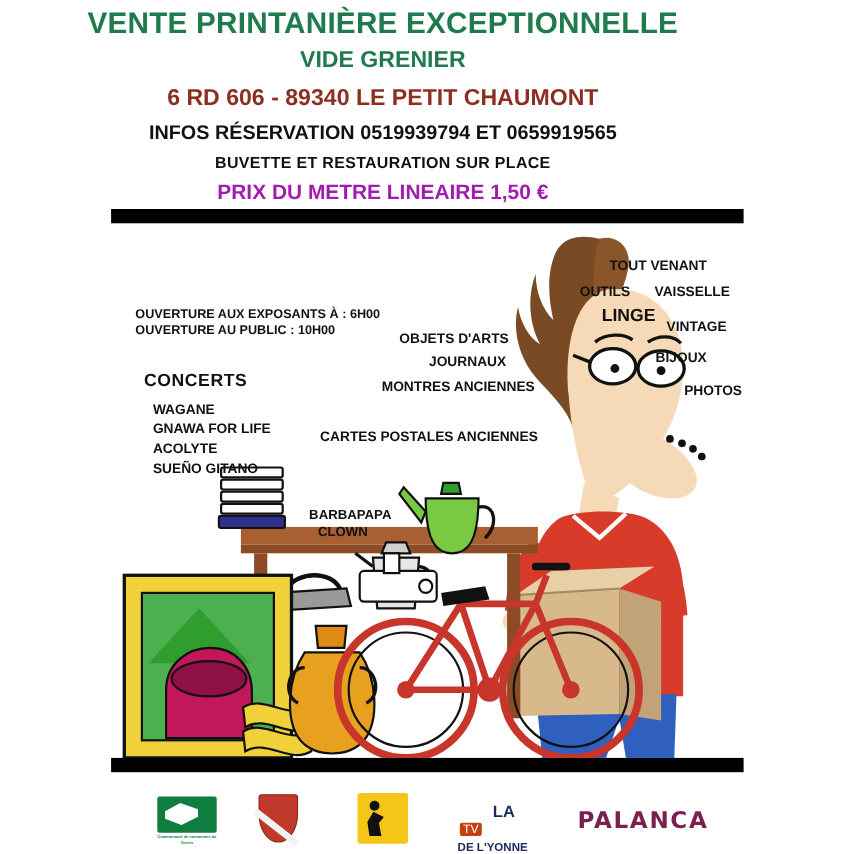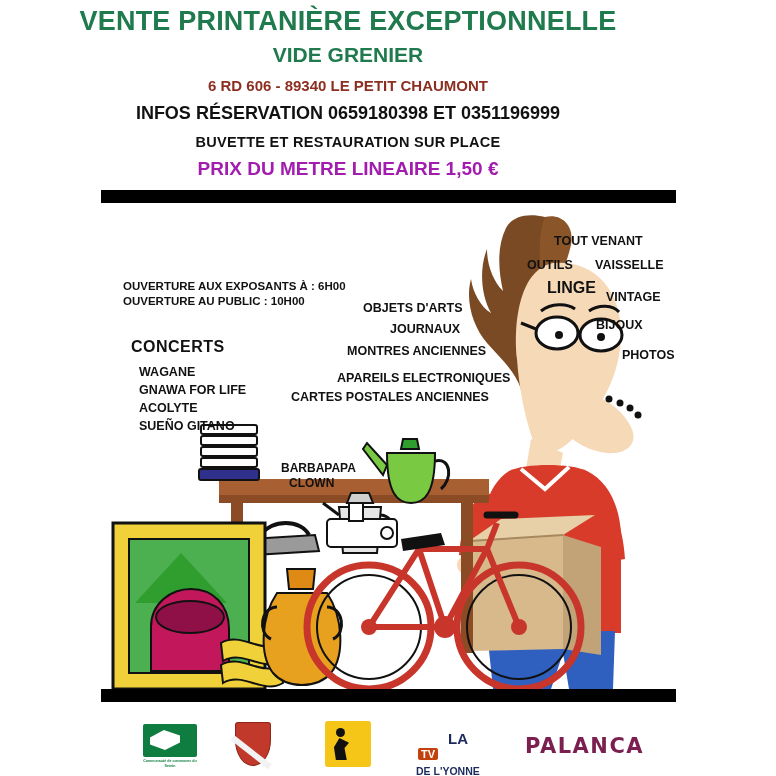--- a/index.html
+++ b/index.html
@@ -36,21 +36,21 @@
     margin-top: 6px;
     white-space: nowrap;
   }
   .h-sub {
     font-size: 21px;
     font-weight: bold;
     color: #1f7a4d;
     margin-top: 6px;
   }
   .h-addr {
-    font-size: 15px;
+    font-size: 21px;
     font-weight: bold;
     color: #8c2f20;
     margin-top: 10px;
   }
   .h-infos {
     font-size: 18px;
     font-weight: bold;
     color: #111111;
     margin-top: 9px;
   }
@@ -185,21 +185,21 @@
   }
 
   .logo-tv { left: 416px; top: 16px; width: 70px; height: 32px; }
   .tv-line1 { font-size: 15px; font-weight: bold; color: #1b2a5e; line-height: 1; margin-left: 32px; }
   .tv-line2 { font-size: 10.5px; font-weight: bold; color: #1b2a5e; line-height: 1.1; }
   .tv-badge {
     display: inline-block;
     background: #c2410c;
     color: #ffffff;
     font-size: 11px;
-    font-weight: bold;
+    font-weight: normal;
     padding: 0 3px;
     border-radius: 2px;
     margin-left: 2px;
     vertical-align: top;
   }
 
   .logo-palanca { left: 525px; top: 20px; }
   .pal-text {
     font-size: 21px;
     font-weight: bold;
@@ -210,21 +210,21 @@
 </style>
 </head>
 <body>
 
 <div class="poster">
 
   <div class="header">
     <div class="h-title">VENTE PRINTANIÈRE EXCEPTIONNELLE</div>
     <div class="h-sub">VIDE GRENIER</div>
     <div class="h-addr">6 RD 606 - 89340 LE PETIT CHAUMONT</div>
-    <div class="h-infos">INFOS RÉSERVATION 0659180398 ET 0351196999</div>
+    <div class="h-infos">INFOS RÉSERVATION 0519939794 ET 0659919565</div>
     <div class="h-buvette">BUVETTE ET RESTAURATION SUR PLACE</div>
     <div class="h-prix">PRIX DU METRE LINEAIRE 1,50 €</div>
   </div>
 
   <div class="panel">
     <div class="panel-inner">
 
       <svg width="575" height="486" viewBox="0 0 575 486" style="position:absolute;left:0;top:0;">
 
         <path d="M405 25 C 395 45 398 70 402 88 C 392 78 386 62 386 46 C 378 66 380 92 390 110 C 380 104 372 90 370 76 C 364 98 372 124 386 140 C 400 156 414 168 420 186 L 452 150 C 446 120 452 84 462 56 C 470 34 462 18 444 14 C 428 10 412 12 405 25 Z" fill="#7a4a24"></path>
@@ -347,21 +347,20 @@
 
       <div class="txt concerts">CONCERTS</div>
       <div class="txt band1">WAGANE</div>
       <div class="txt band2">GNAWA FOR LIFE</div>
       <div class="txt band3">ACOLYTE</div>
       <div class="txt band4">SUEÑO GITANO</div>
 
       <div class="txt mid1">OBJETS D'ARTS</div>
       <div class="txt mid2">JOURNAUX</div>
       <div class="txt mid3">MONTRES ANCIENNES</div>
-      <div class="txt mid4">APAREILS ELECTRONIQUES</div>
       <div class="txt mid5">CARTES POSTALES ANCIENNES</div>
 
       <div class="txt r1">TOUT VENANT</div>
       <div class="txt r2">OUTILS</div>
       <div class="txt r3">VAISSELLE</div>
       <div class="txt r4">LINGE</div>
       <div class="txt r5">VINTAGE</div>
       <div class="txt r6">BIJOUX</div>
       <div class="txt r7">PHOTOS</div>
 

